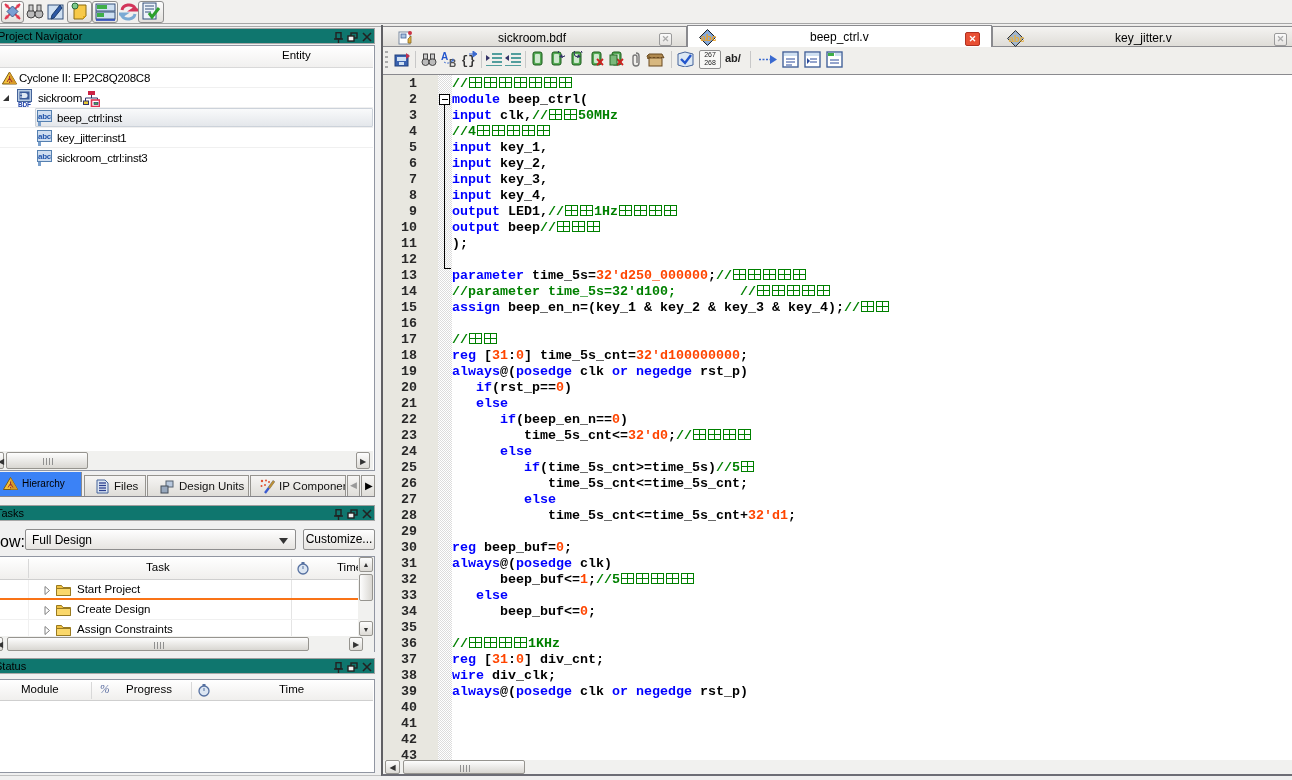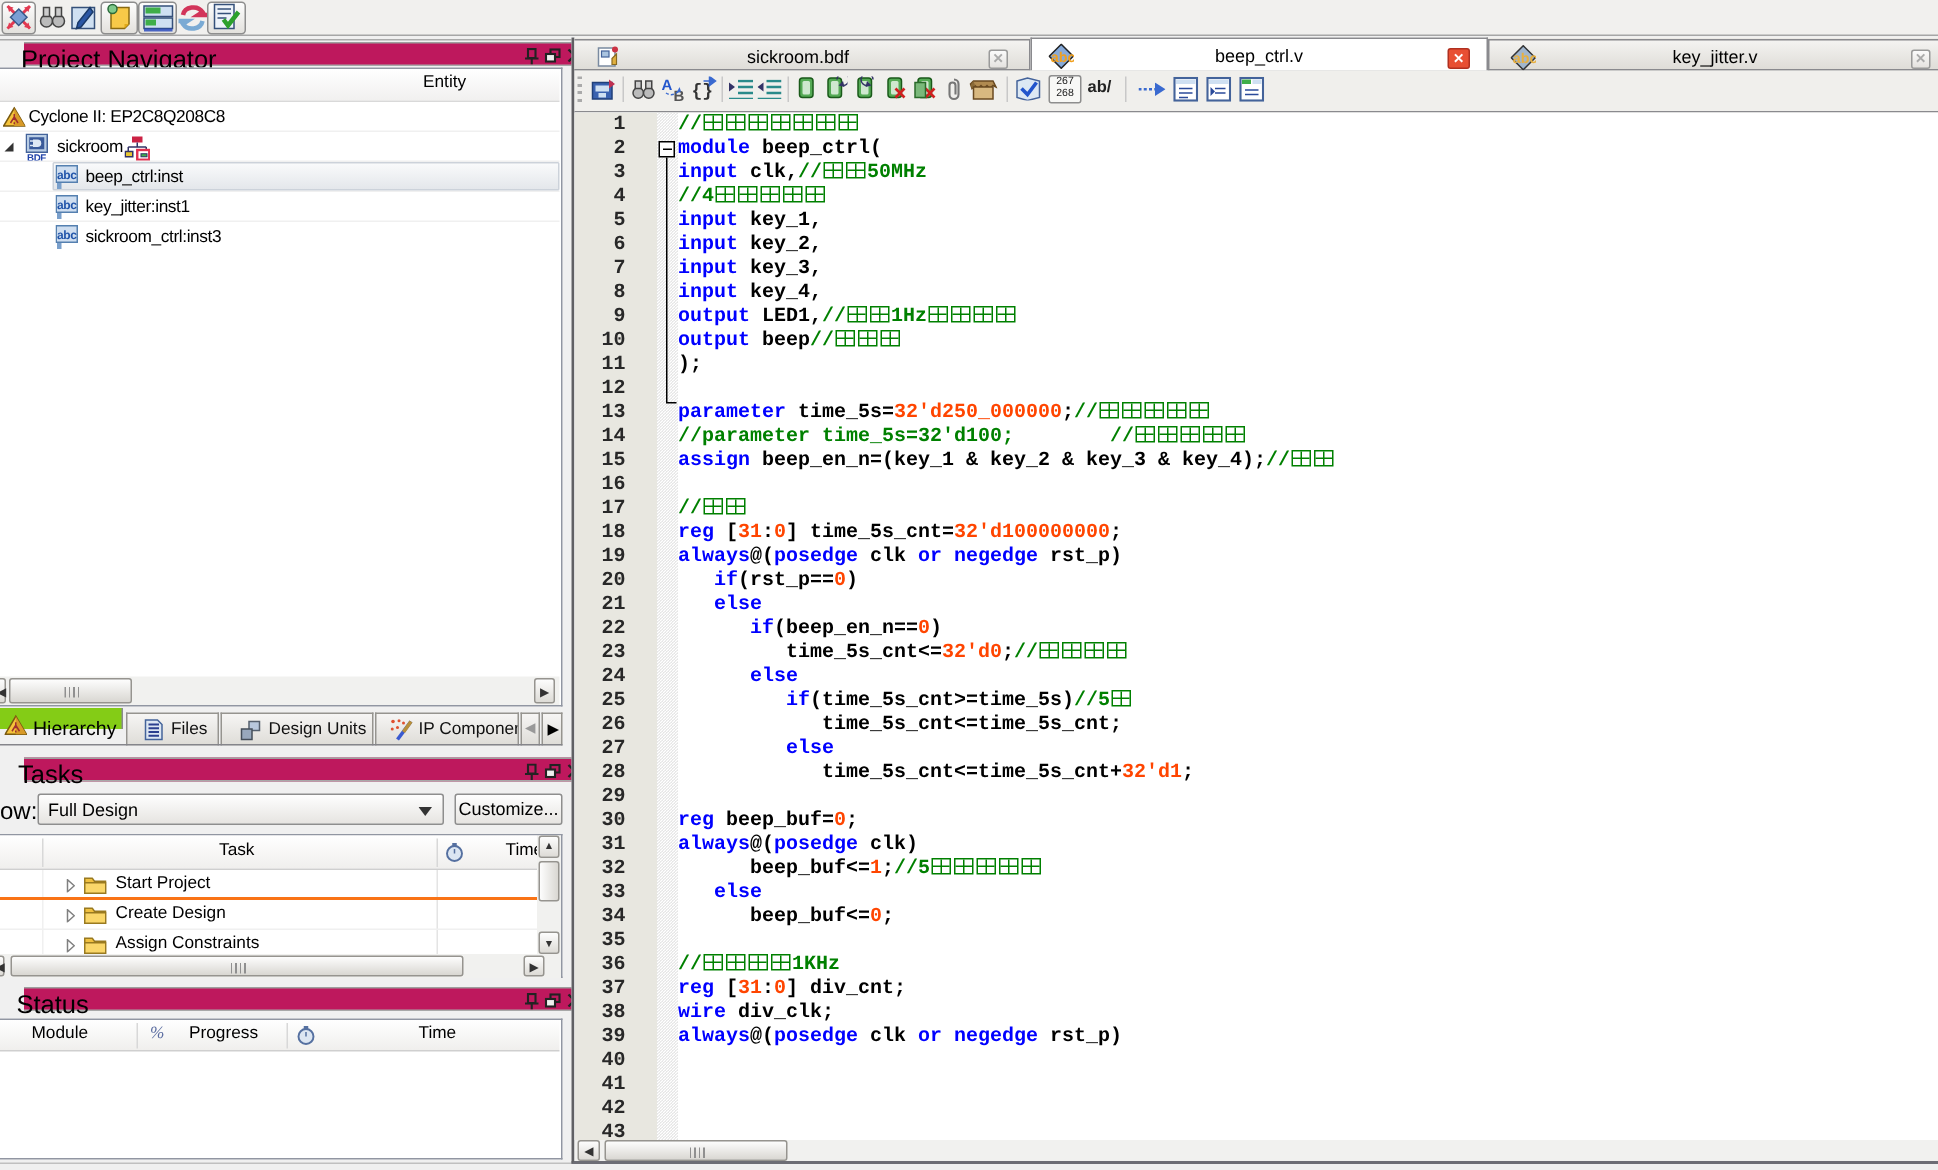--- a/index.html
+++ b/index.html
@@ -4,21 +4,21 @@
 *{margin:0;padding:0;box-sizing:border-box}
 html,body{width:1292px;height:780px;overflow:hidden;background:#f0f0f0;
  font-family:"Liberation Sans",sans-serif;position:relative}
 .ab{position:absolute}
 
 #topbar{left:0;top:0;width:1292px;height:24px;background:#f1f0ee;border-bottom:1px solid #a6a6a6}
 #topline2{left:0;top:26px;width:1292px;height:1px;background:#aaa}
 .tbtn{position:absolute;top:1px;height:22px;border:1px solid #8e8e8e;border-radius:3px;
  background:linear-gradient(#fdfdfd,#e3e1dd)}
 
-.phead{position:absolute;left:16px;width:375px;height:16px;background:#be185d;font-size:17px;color:#000;border-top:1px solid #9e9e9e;border-bottom:1px solid #a8a8a8;border-right:1px solid #a2a2a2}
+.phead{position:absolute;left:0;width:375px;height:16px;background:#0f766e;font-size:11px;color:#000;border-top:1px solid #9e9e9e;border-bottom:1px solid #a8a8a8;border-right:1px solid #a2a2a2}
 .phead .t{position:absolute;top:1px;white-space:nowrap}
 
 
 .sbtrack{position:absolute;background:#f1f1ef}
 .sbthumb{position:absolute;background:linear-gradient(#fdfdfd,#d9d7d2);border:1px solid #96948f;border-radius:2px}
 .sbthumbv{position:absolute;background:linear-gradient(90deg,#fdfdfd,#d9d7d2);border:1px solid #96948f;border-radius:2px}
 .sbbtn{position:absolute;background:linear-gradient(#fdfdfd,#dddbd6);border:1px solid #96948f;border-radius:2px;
  font-size:8px;color:#333;text-align:center}
 .grip{position:absolute;width:10px;height:7px;
  background:repeating-linear-gradient(90deg,#909090 0 1px,transparent 1px 3px)}
@@ -28,22 +28,22 @@
 #treehead{position:absolute;left:0;top:0;width:373px;height:22px;
  background:linear-gradient(#ffffff,#f1f0ef);border-bottom:1px solid #d9d9d9;font-size:11.5px}
 .trow{position:absolute;left:0;width:373px;height:20px;font-size:11.5px;letter-spacing:-0.25px;color:#000;border-bottom:1px solid #f0f0f0}
 .trow span{position:absolute;top:4px;white-space:nowrap}
 #selrow{position:absolute;left:35px;top:0;width:338px;height:19px;border:1px solid #ccd2da;border-radius:1px;
  background:linear-gradient(#f9fafb,#e4e7eb)}
 
 .btab{position:absolute;top:475px;height:22px;background:linear-gradient(#f6f5f4,#dedcd7);
  border:1px solid #96948f;border-bottom:none;font-size:11.5px;color:#111;overflow:hidden}
 .btab .lbl{position:absolute;top:4px;white-space:nowrap}
-#btabactive{position:absolute;top:472px;left:0;width:82px;height:14px;background:#84cc16;
- border-right:1px solid #8a8a8e;font-size:13px}
+#btabactive{position:absolute;top:472px;left:0;width:82px;height:25px;background:#3b82f6;
+ border-right:1px solid #8a8a8e;font-size:10px}
 
 .combo{position:absolute;background:linear-gradient(#fefefe,#e6e4e1);border:1px solid #8e8e8e;border-radius:2px;
  font-size:12px;color:#000}
 .thead{background:linear-gradient(#ffffff,#f0efed)}
 
 #edit{left:381px;top:25px;width:911px;height:751px;background:#fff;border-left:2px solid #606064;border-bottom:2px solid #6d6d75}
 .etab{position:absolute;top:1px;height:21px;background:linear-gradient(#f4f3f1,#dfddd8);
  border:1px solid #8a8a8e;font-size:12px;color:#000}
 #etab2{background:#fff;border-bottom:none;top:0;height:22px}
 .eclose{position:absolute;top:6px;width:13px;height:13px;border:1px solid #9a9a9a;border-radius:2px;

